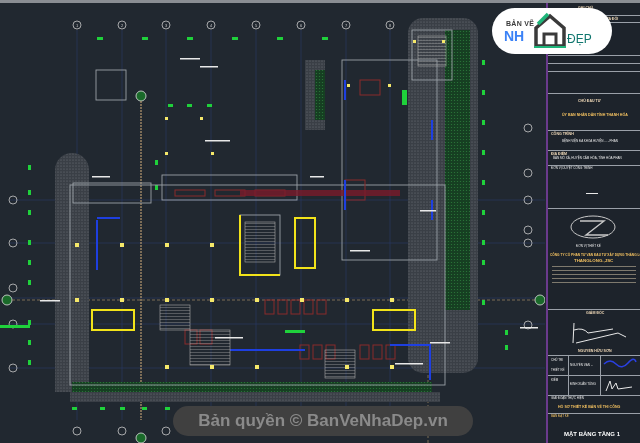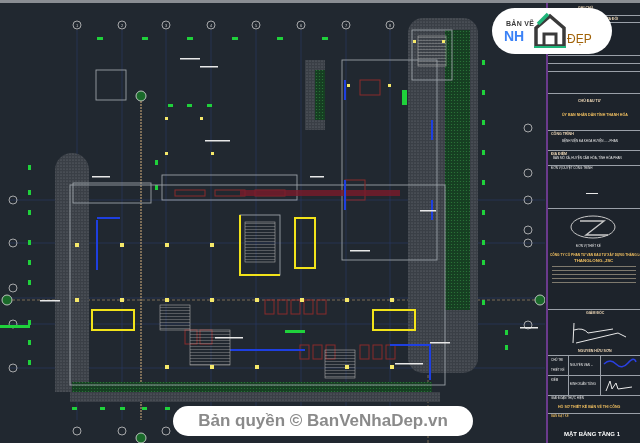--- a/index.html
+++ b/index.html
@@ -6,22 +6,22 @@
   body{width:640px;height:443px;position:relative;overflow:hidden;font-family:"Liberation Sans",sans-serif;}
   .topbar{position:absolute;left:0;top:0;width:640px;height:3px;background:#8a8e93;}
   .canvas{position:absolute;left:0;top:3px;width:545px;height:440px;}
   .titleblock{position:absolute;left:546px;top:3px;width:92px;height:440px;border-left:2px solid #6a3a8c;border-right:2px solid #6a3a8c;background:#1d232b;}
   .tb-row{position:absolute;left:0;width:92px;border-top:1px solid #9aa0a8;}
   .tb-text{position:absolute;color:#f0d9b8;font-size:3.6px;line-height:4px;white-space:nowrap;font-weight:bold;}
   .tb-small{position:absolute;color:#e8e8e8;font-size:3px;line-height:3.5px;white-space:nowrap;}
   .logo{position:absolute;left:492px;top:8px;width:120px;height:46px;background:#fff;border-radius:23px;}
   .logo .ban{position:absolute;left:14px;top:12px;font-size:7px;font-weight:bold;color:#3a3a3a;letter-spacing:0.3px;}
   .logo .nh{position:absolute;left:12px;top:20px;font-size:14px;font-weight:bold;color:#3b82f6;}
-  .logo .dep{position:absolute;left:75px;top:24px;font-size:12px;color:#a16207;}
-  .watermark{position:absolute;left:173px;top:406px;width:300px;height:30px;background:#ffffff;border-radius:15px;color:#8a8a8a;font-size:17px;line-height:30px;text-align:center;font-weight:bold;}
+  .logo .dep{position:absolute;left:75px;top:24px;font-size:12px;color:#0f766e;}
+  .watermark{position:absolute;left:173px;top:406px;width:300px;height:30px;background:#404040;border-radius:15px;color:#8a8a8a;font-size:17px;line-height:30px;text-align:center;font-weight:bold;}
 </style>
 </head>
 <body>
 
 <div class="topbar"></div>
 
 <div class="canvas">
 <svg width="545" height="440" viewBox="0 3 545 440" xmlns="http://www.w3.org/2000/svg">
   <defs>
     <pattern id="hatch" width="3" height="3" patternUnits="userSpaceOnUse">

